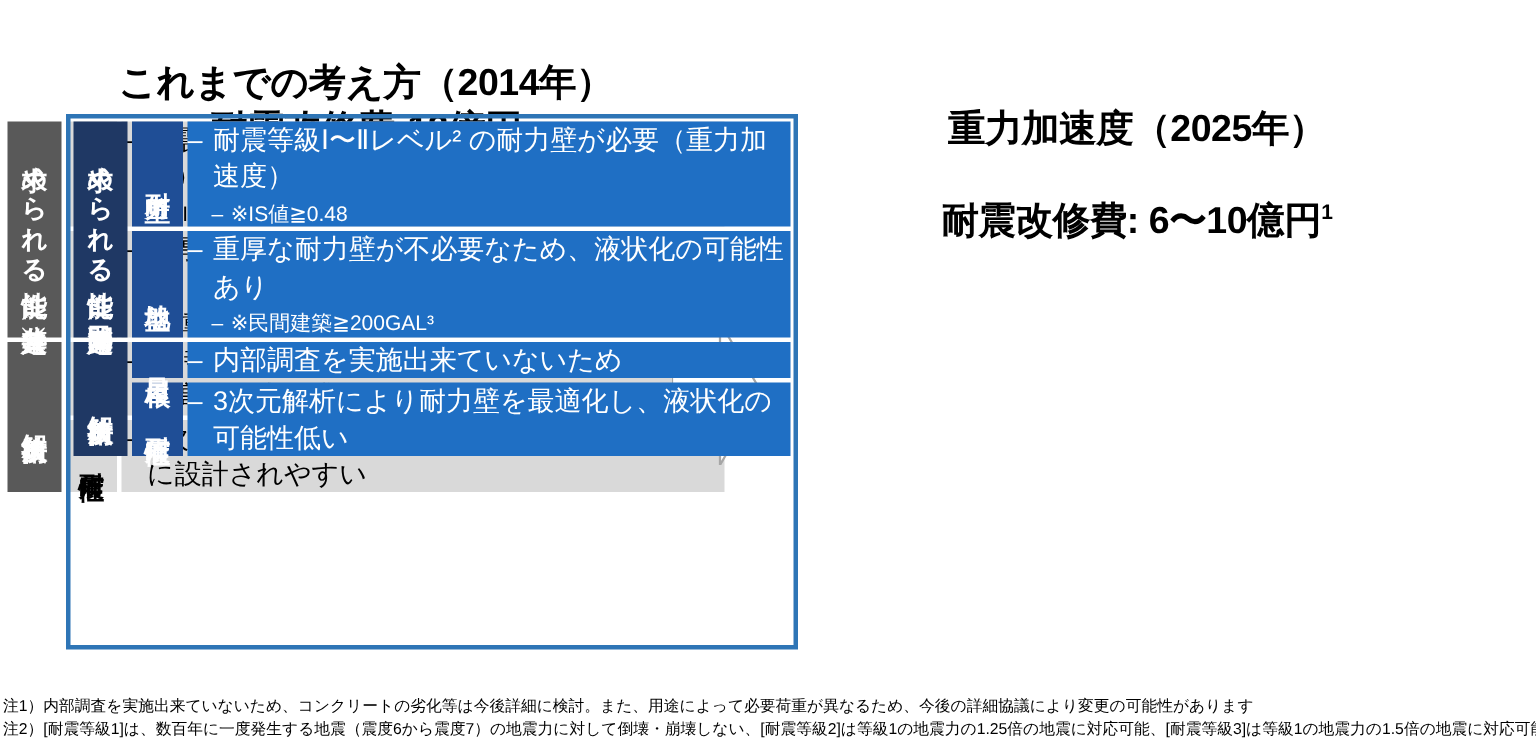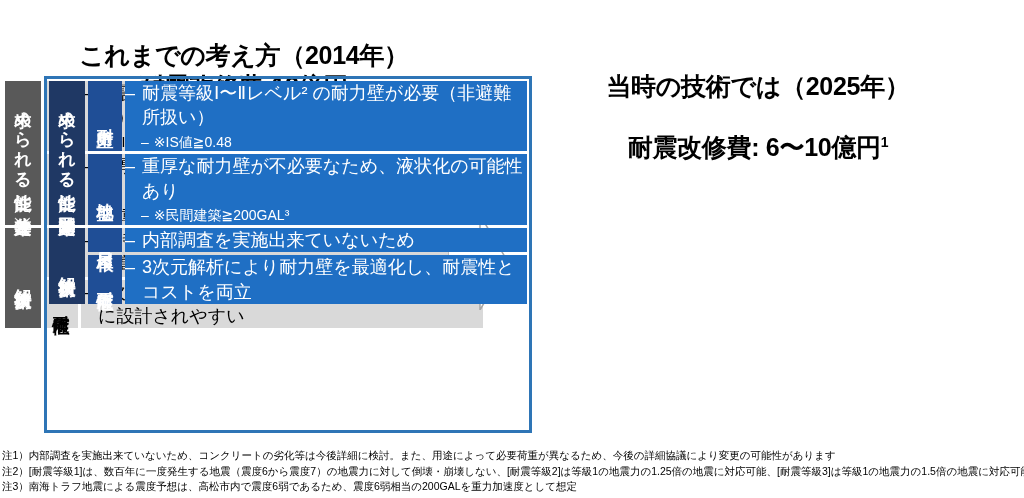--- a/index.html
+++ b/index.html
@@ -167,37 +167,37 @@
   </table>
 
 <div class="arrow">
   <svg width="60" height="95" viewBox="0 0 60 95">
     <polygon points="0,25 32,25 32,0 60,47 32,95 32,70 0,70" fill="#ffffff" stroke="#a6a6a6" stroke-width="1.5"></polygon>
   </svg>
 </div>
 
 <div class="panel right">
   <div class="title">
-    <span>当時の技術では（2025年）</span><br>
+    <span>重力加速度（2025年）</span><br>
     <span>耐震改修費: 6〜10億円</span><span class="sup">1</span>
   </div>
 </div>
 
 <div class="blueframe"></div>
 
 <table class="tbl right">
   <tbody>
       <tr>
     <td class="vcell catcell b-cat" rowspan="2">求められる性能
 （民間建築）</td>
     <td class="vcell subcell b-sub">耐力壁</td>
     <td class="body b-body">
       <div class="main">
             <span class="dash">–</span>
-            <span>耐震等級Ⅰ〜Ⅱレベル² の耐力壁が必要（非避難所扱い）</span>
+            <span>耐震等級Ⅰ〜Ⅱレベル² の耐力壁が必要（重力加速度）</span>
           </div>
       <div class="note">
             <span class="dash2">–</span>
             <span>※IS値≧0.48</span>
           </div>
     </td>
   </tr>
   <tr>
     <td class="vcell subcell b-sub">地盤</td>
     <td class="body b-body">
@@ -219,24 +219,23 @@
             <span class="dash">–</span>
             <span>内部調査を実施出来ていないため</span>
           </div>
     </td>
   </tr>
   <tr>
     <td class="vcell subcell b-sub">耐震性</td>
     <td class="body b-body">
       <div class="main">
             <span class="dash">–</span>
-            <span>3次元解析により耐力壁を最適化し、耐震性とコストを両立</span>
+            <span>3次元解析により耐力壁を最適化し、液状化の可能性低い</span>
           </div>
     </td>
   </tr>
 </tbody>
   </table>
 
 <div class="notes">
   <div>注1）内部調査を実施出来ていないため、コンクリートの劣化等は今後詳細に検討。また、用途によって必要荷重が異なるため、今後の詳細協議により変更の可能性があります</div>
   <div>注2）[耐震等級1]は、数百年に一度発生する地震（震度6から震度7）の地震力に対して倒壊・崩壊しない、[耐震等級2]は等級1の地震力の1.25倍の地震に対応可能、[耐震等級3]は等級1の地震力の1.5倍の地震に対応可能な強度</div>
-  <div>注3）南海トラフ地震による震度予想は、高松市内で震度6弱であるため、震度6弱相当の200GALを重力加速度として想定</div>
 </div>
 
 </body></html>

